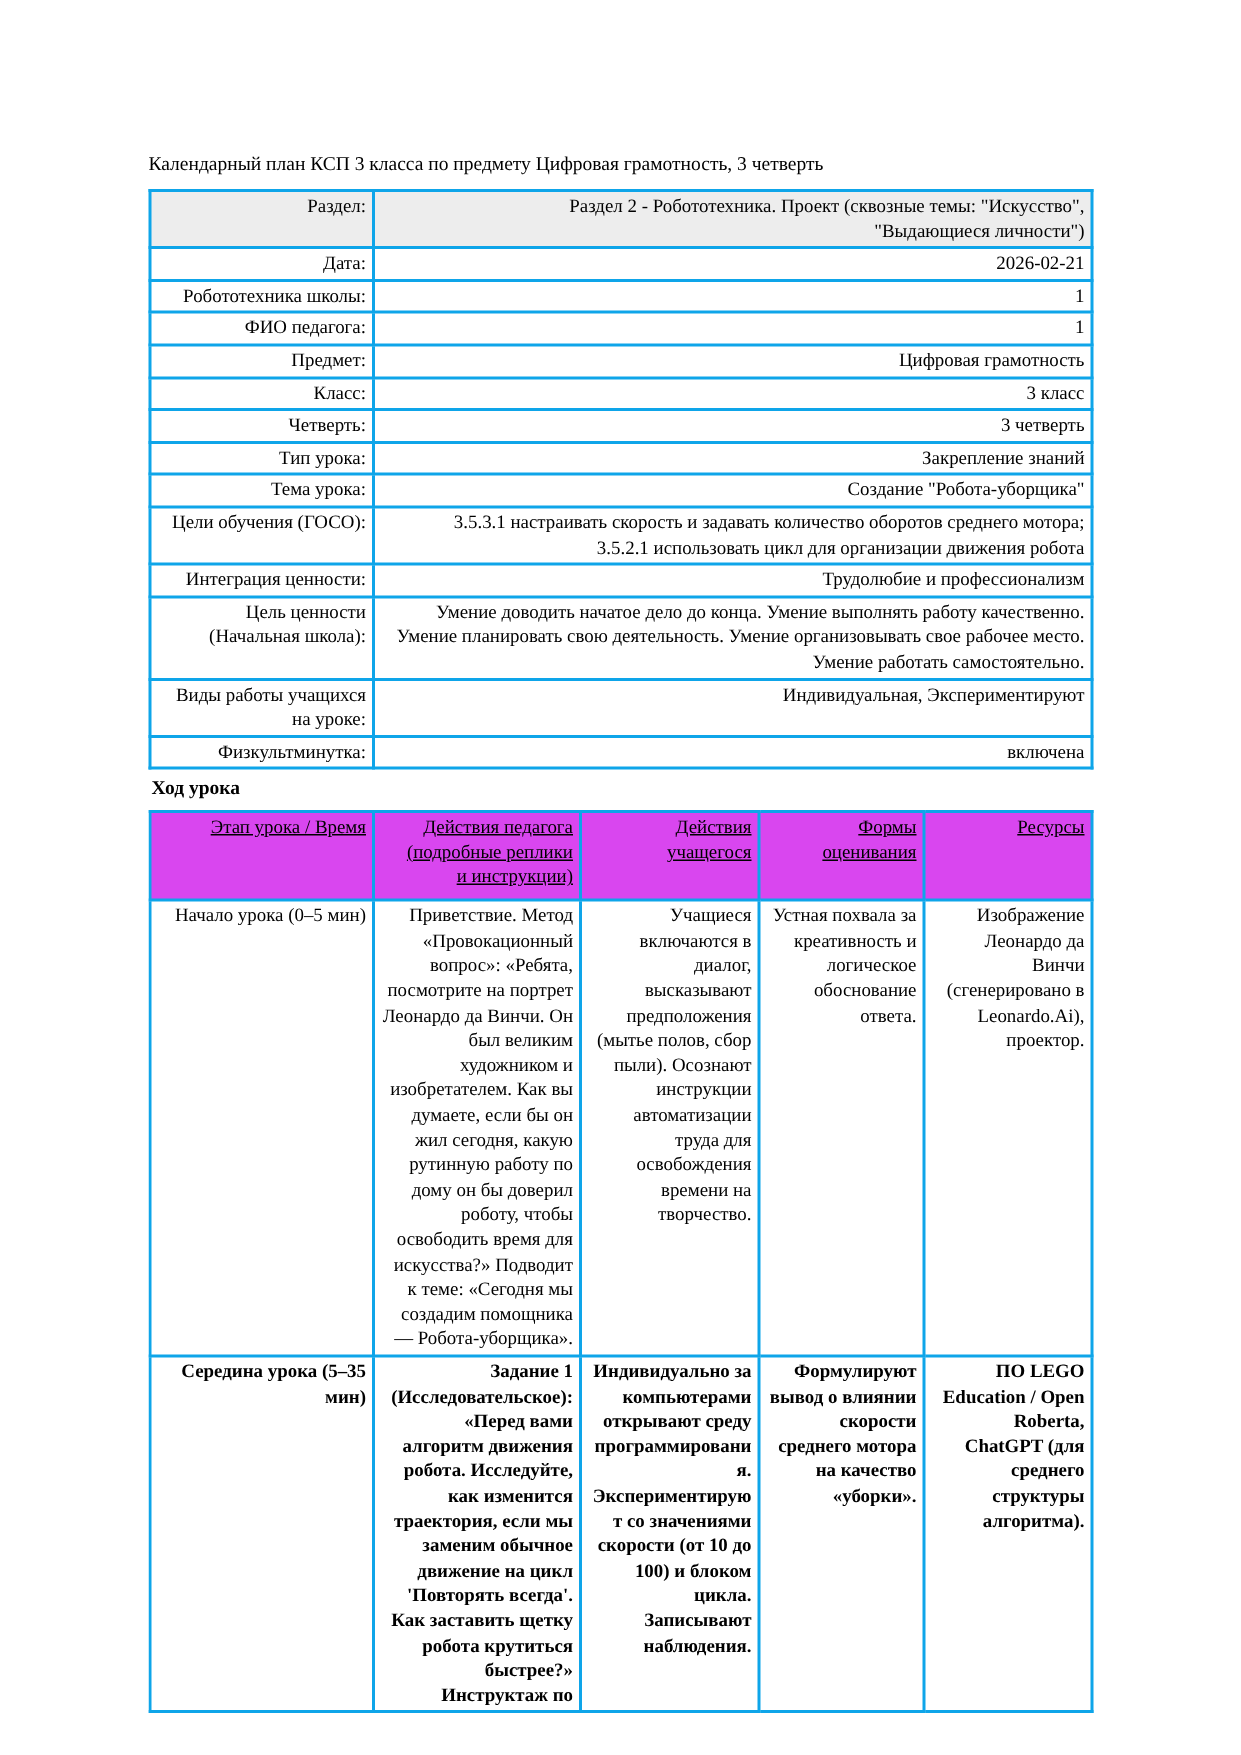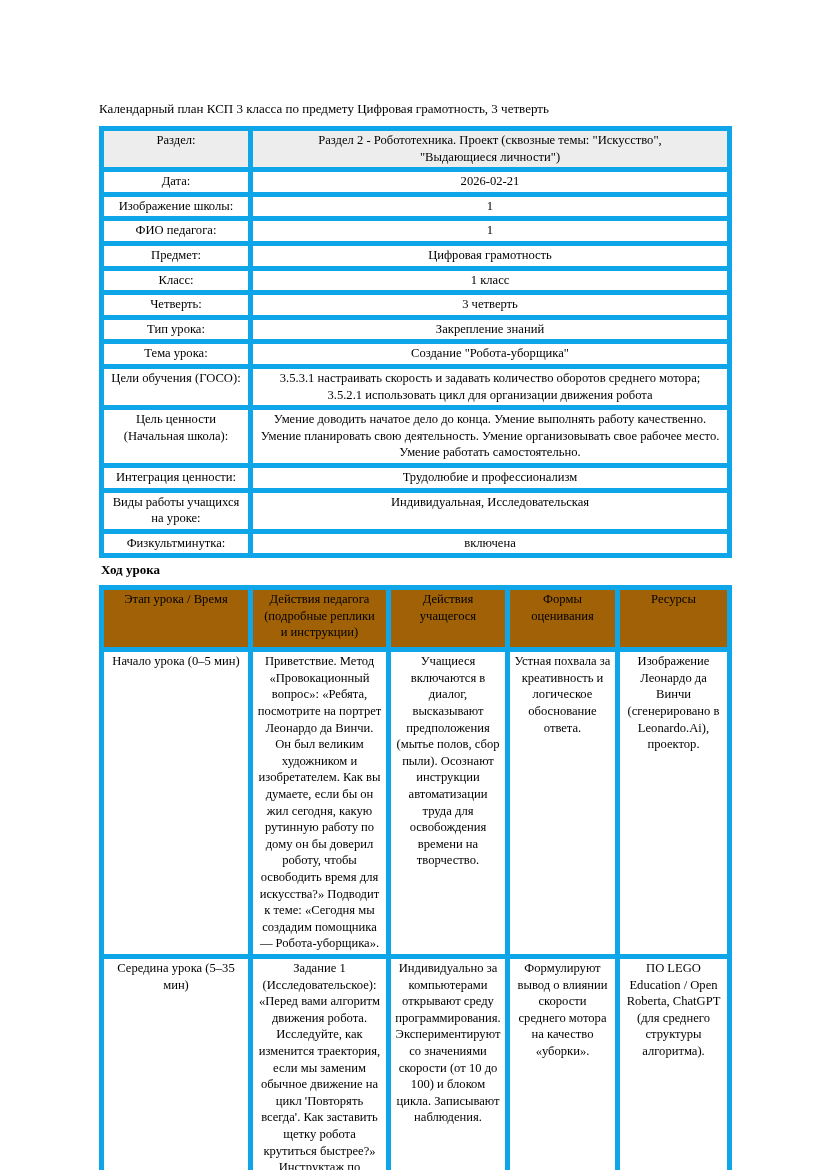--- a/index.html
+++ b/index.html
@@ -30,24 +30,24 @@
     white-space: nowrap;
   }
   table {
     border-collapse: collapse;
     table-layout: fixed;
     width: 628px;
     font-size: 12.6px;
     line-height: 16.6px;
   }
   table td, table th {
-    border: 5px solid #0ea5e9;
+    border: 2px solid #0ea5e9;
     vertical-align: top;
     padding: 1px 4px 2px 4px;
-    text-align: center;
+    text-align: right;
     font-weight: normal;
     word-wrap: break-word;
     overflow-wrap: break-word;
     hyphens: none;
   }
   
   .info-table {
     margin-bottom: 0;
   }
   .info-table col.label { width: 149px; }
@@ -67,30 +67,32 @@
     margin: 3px 0 7px 2px;
     font-weight: bold;
   }
   
   .plan-table col.c0 { width: 149px; }
   .plan-table col.c1 { width: 138px; }
   .plan-table col.c2 { width: 119px; }
   .plan-table col.c3 { width: 110px; }
   .plan-table col.c4 { width: 112px; }
   .plan-table thead td {
-    background: #a16207;
+    background: #d946ef;
     height: 54px;
     vertical-align: top;
+    text-decoration: underline;
   }
   .plan-table tbody td {
     background: #ffffff;
     vertical-align: top;
   }
   .clip-row td {
     height: 218px;
+    font-weight: bold;
   }
   .cell-text {
     display: block;
     white-space: pre-line;
   }
   .plan-wrap {
     position: relative;
     max-height: 608px;
     overflow: hidden;
   }
@@ -111,65 +113,65 @@
         <tr class="shaded">
           <td class="label-cell"><span class="multiline">Раздел:</span></td>
           <td class="value-cell"><span class="multiline">Раздел 2 - Робототехника. Проект (сквозные темы: "Искусство",
 "Выдающиеся личности")</span></td>
         </tr>
         <tr>
           <td class="label-cell"><span class="multiline">Дата:</span></td>
           <td class="value-cell"><span class="multiline">2026-02-21</span></td>
         </tr>
         <tr>
-          <td class="label-cell"><span class="multiline">Изображение школы:</span></td>
+          <td class="label-cell"><span class="multiline">Робототехника школы:</span></td>
           <td class="value-cell"><span class="multiline">1</span></td>
         </tr>
         <tr>
           <td class="label-cell"><span class="multiline">ФИО педагога:</span></td>
           <td class="value-cell"><span class="multiline">1</span></td>
         </tr>
         <tr>
           <td class="label-cell"><span class="multiline">Предмет:</span></td>
           <td class="value-cell"><span class="multiline">Цифровая грамотность</span></td>
         </tr>
         <tr>
           <td class="label-cell"><span class="multiline">Класс:</span></td>
-          <td class="value-cell"><span class="multiline">1 класс</span></td>
+          <td class="value-cell"><span class="multiline">3 класс</span></td>
         </tr>
         <tr>
           <td class="label-cell"><span class="multiline">Четверть:</span></td>
           <td class="value-cell"><span class="multiline">3 четверть</span></td>
         </tr>
         <tr>
           <td class="label-cell"><span class="multiline">Тип урока:</span></td>
           <td class="value-cell"><span class="multiline">Закрепление знаний</span></td>
         </tr>
         <tr>
           <td class="label-cell"><span class="multiline">Тема урока:</span></td>
           <td class="value-cell"><span class="multiline">Создание "Робота-уборщика"</span></td>
         </tr>
         <tr>
           <td class="label-cell"><span class="multiline">Цели обучения (ГОСО):</span></td>
           <td class="value-cell"><span class="multiline">3.5.3.1 настраивать скорость и задавать количество оборотов среднего мотора;
 3.5.2.1 использовать цикл для организации движения робота</span></td>
         </tr>
         <tr>
+          <td class="label-cell"><span class="multiline">Интеграция ценности:</span></td>
+          <td class="value-cell"><span class="multiline">Трудолюбие и профессионализм</span></td>
+        </tr>
+        <tr>
           <td class="label-cell"><span class="multiline">Цель ценности
 (Начальная школа):</span></td>
           <td class="value-cell"><span class="multiline">Умение доводить начатое дело до конца. Умение выполнять работу качественно. Умение планировать свою деятельность. Умение организовывать свое рабочее место. Умение работать самостоятельно.</span></td>
         </tr>
         <tr>
-          <td class="label-cell"><span class="multiline">Интеграция ценности:</span></td>
-          <td class="value-cell"><span class="multiline">Трудолюбие и профессионализм</span></td>
-        </tr>
-        <tr>
           <td class="label-cell"><span class="multiline">Виды работы учащихся
 на уроке:</span></td>
-          <td class="value-cell"><span class="multiline">Индивидуальная, Исследовательская</span></td>
+          <td class="value-cell"><span class="multiline">Индивидуальная, Экспериментируют</span></td>
         </tr>
         <tr>
           <td class="label-cell"><span class="multiline">Физкультминутка:</span></td>
           <td class="value-cell"><span class="multiline">включена</span></td>
         </tr>
       </tbody>
   </table>
 
   <div class="section-caption">Ход урока</div>
 

